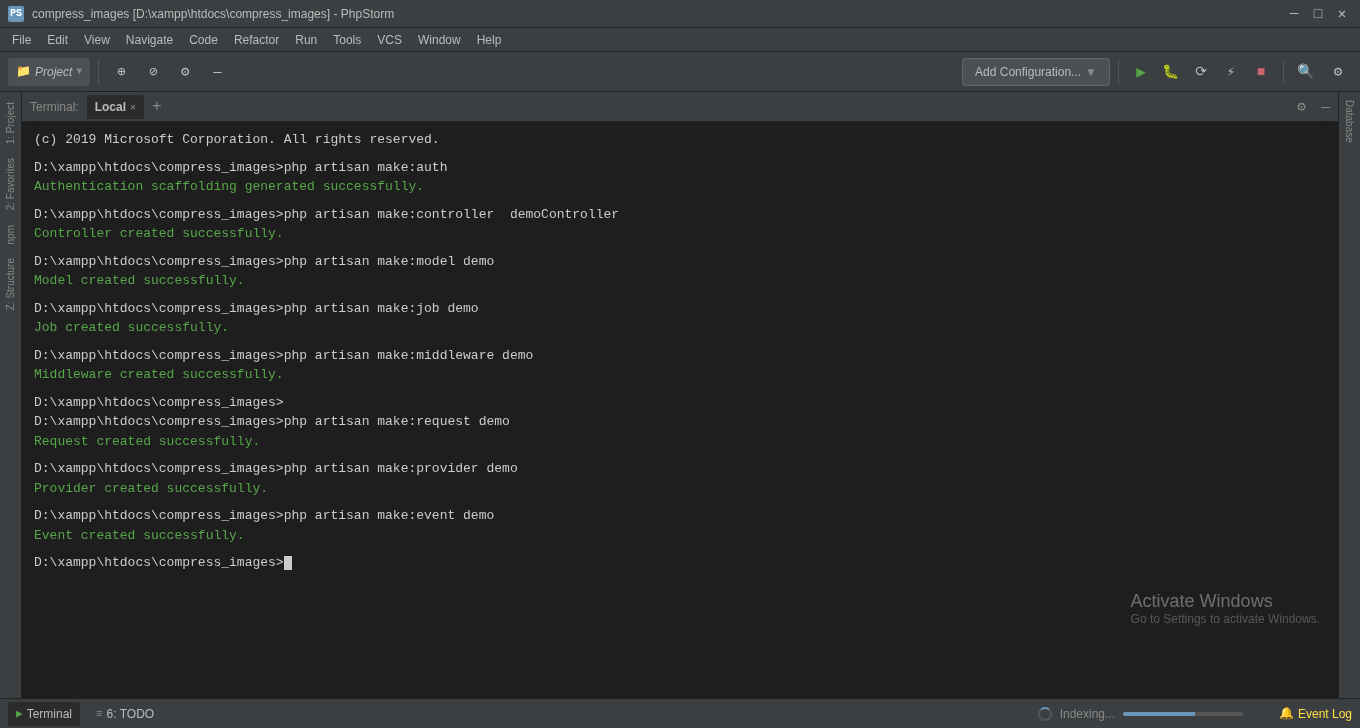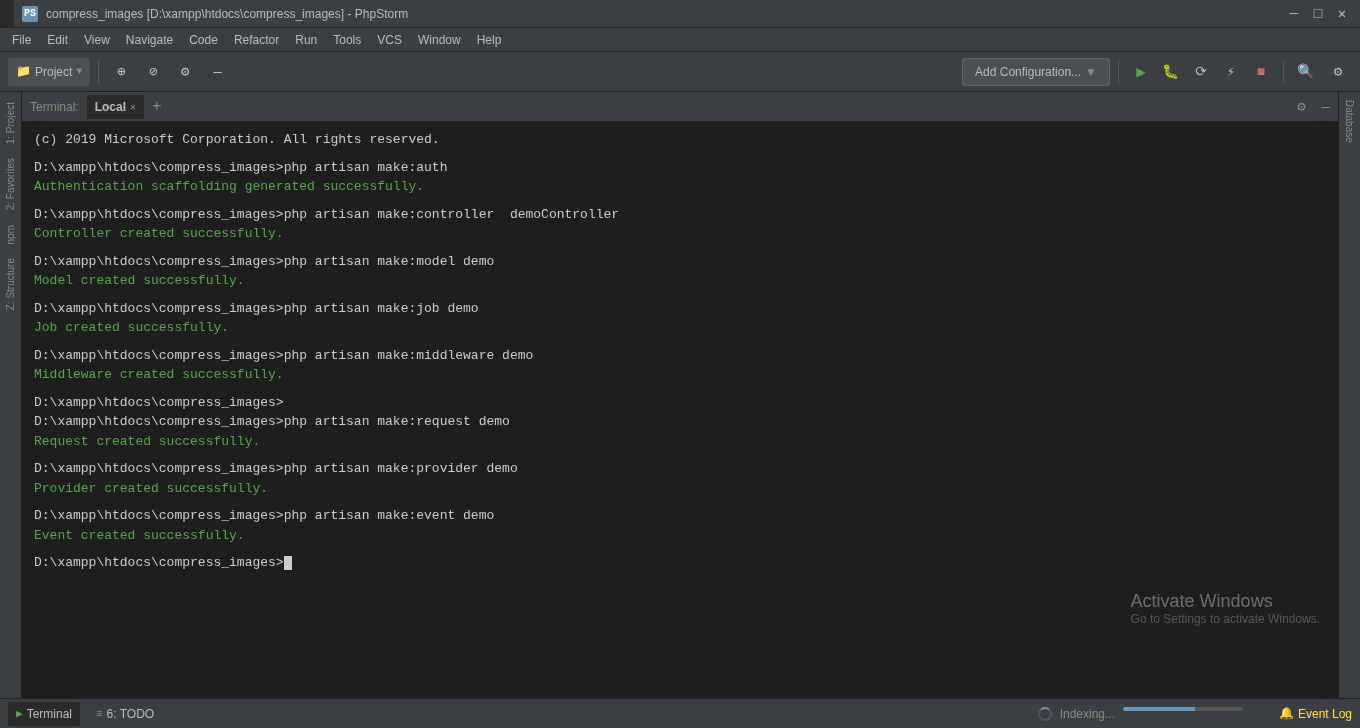--- a/index.html
+++ b/index.html
@@ -16,21 +16,20 @@
     
     .title-bar {
       background: #3c3f41;
       height: 28px;
       display: flex;
       align-items: center;
       justify-content: space-between;
       padding: 0 8px;
       flex-shrink: 0;
       border-bottom: 1px solid #222;
-      margin-left: 14px;
     }
     .title-bar-left {
       display: flex;
       align-items: center;
       gap: 8px;
     }
     .title-bar-icon {
       width: 16px;
       height: 16px;
       background: #6897bb;
@@ -102,20 +101,21 @@
       background: #4c5052;
       padding: 3px 8px;
       border-radius: 3px;
       cursor: pointer;
       height: 28px;
     }
     .project-selector-label {
       color: #bbb;
       font-size: 12px;
       font-family: 'Segoe UI', Arial, sans-serif;
+      font-style: italic;
     }
     .toolbar-sep {
       width: 1px;
       height: 24px;
       background: #555;
       margin: 0 4px;
     }
     .toolbar-icon-btn {
       width: 28px;
       height: 28px;
@@ -301,20 +301,21 @@
       background: #2b2b2b;
     }
     .bottom-tab-text {
       color: #bbb;
       font-size: 12px;
       font-family: 'Segoe UI', Arial, sans-serif;
     }
     .bottom-spacer { flex: 1; }
     .indexing-area {
       display: flex;
+      align-items: center;
       gap: 8px;
     }
     .indexing-spinner {
       width: 14px;
       height: 14px;
       border: 2px solid #555;
       border-top: 2px solid #6897bb;
       border-radius: 50%;
       animation: spin 1s linear infinite;
     }

